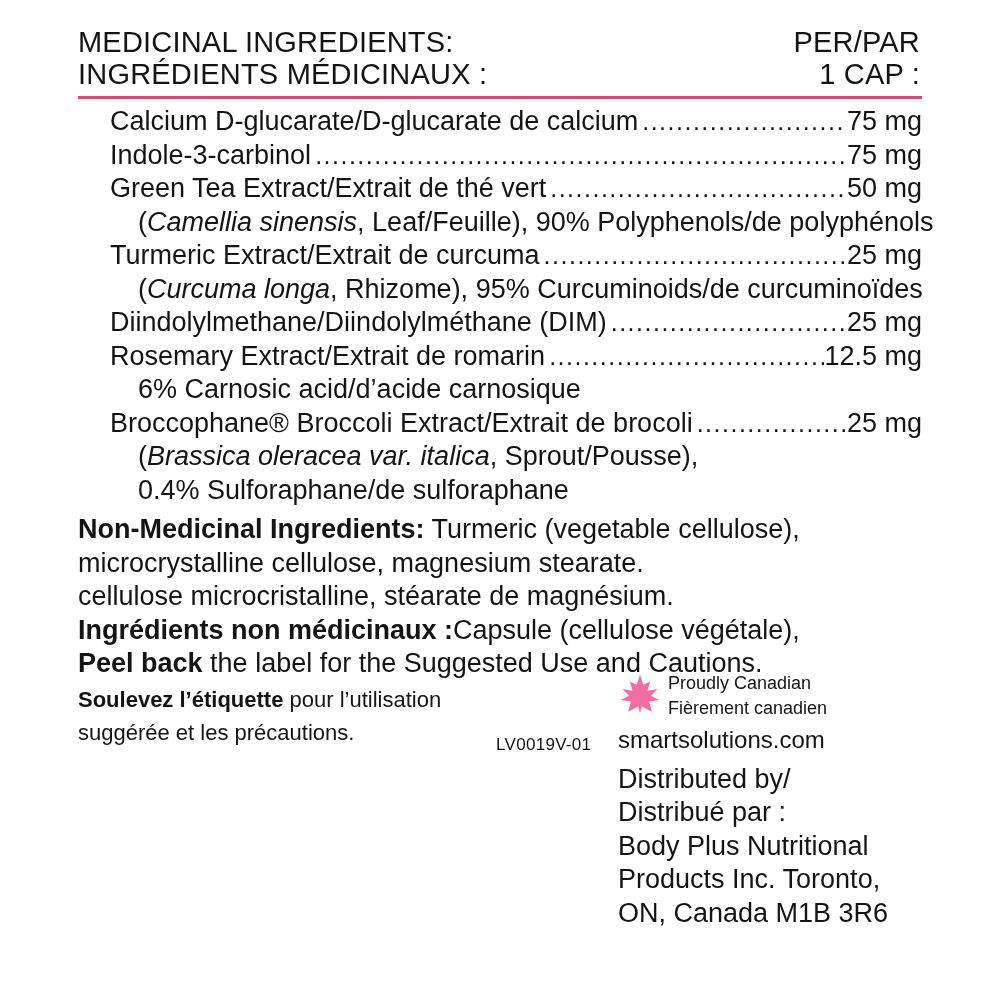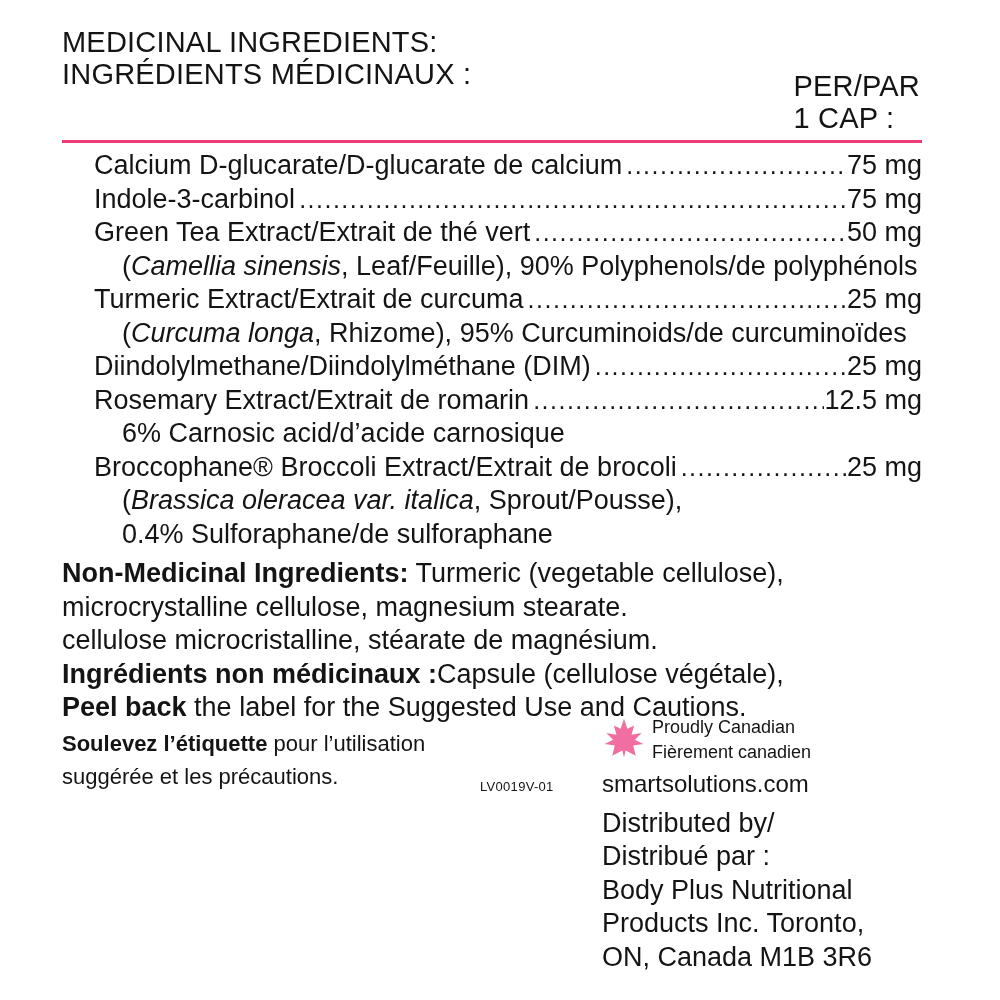--- a/index.html
+++ b/index.html
@@ -12,39 +12,38 @@
     height: 1000px;
     font-family: "Liberation Sans", sans-serif;
     color: #141414;
     -webkit-font-smoothing: antialiased;
   }
   .label {
     position: relative;
     width: 1000px;
     height: 745px;
     box-sizing: border-box;
-    padding: 26px 78px 0 62px;
+    padding: 26px 78px 0 78px;
   }
 
   
   .header {
     display: flex;
     justify-content: space-between;
     align-items: flex-start;
   }
   .header-left div,
   .header-right div {
     font-size: 29px;
     line-height: 32px;
     letter-spacing: 0.2px;
   }
   .header-right {
-    text-align: left;
+    text-align: right;
     padding-right: 2px;
-    margin-top: 44px;
   }
   .rule {
     border: 0;
     border-top: 3px solid #ea3d7a;
     margin: 6px 0 6px 0;
   }
 
   
   .rows {
     margin-top: 2px;
@@ -93,21 +92,21 @@
   }
   .bottom-left {
     font-size: 22px;
     line-height: 33.5px;
     width: 560px;
   }
   .code {
     position: absolute;
     left: 418px;
     top: 52px;
-    font-size: 13px;
+    font-size: 17px;
     letter-spacing: 0.3px;
     color: #141414;
   }
   .bottom-right {
     position: absolute;
     left: 540px;
     top: -12px;
     width: 400px;
   }
   .canada-row {

